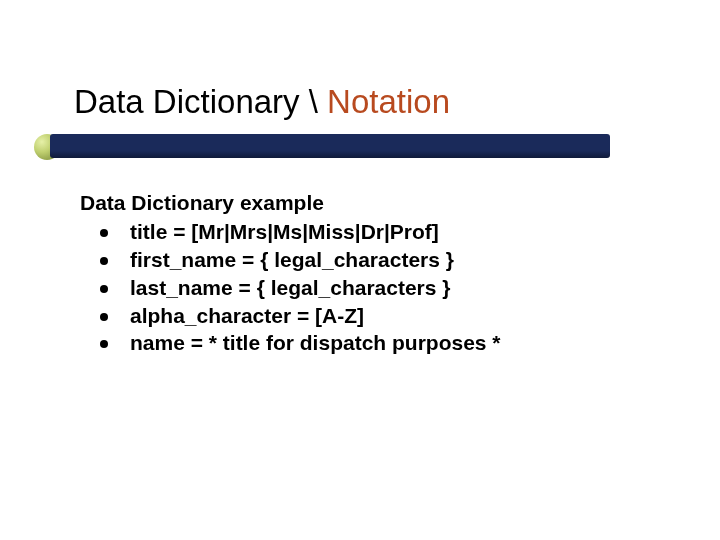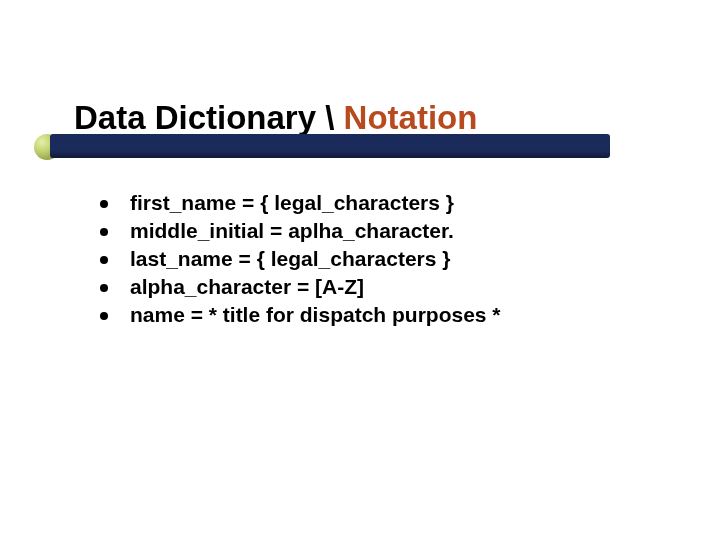--- a/index.html
+++ b/index.html
@@ -18,23 +18,23 @@
     position: relative;
     box-sizing: border-box;
   }
   .title-wrap {
     position: absolute;
     left: 74px;
     top: 84px;
   }
   .title {
     font-size: 33px;
-    font-weight: bold;
+    font-weight: normal;
     color: #000;
-    margin: 16px 0 6px 0;
+    margin: 0 0 6px 0;
     line-height: 1.1;
   }
   .title .accent {
     color: #b84a1f;
   }
   .rule {
     position: absolute;
     left: 50px;
     top: 134px;
     width: 560px;
@@ -93,22 +93,23 @@
   <div class="title-wrap">
     <h1 class="title">
       <span>Data Dictionary \ </span><span class="accent">Notation</span>
     </h1>
   </div>
 
   <div class="dot"></div>
   <div class="rule"></div>
 
   <div class="content">
+    <div class="subhead">Data Dictionary example</div>
     <ul class="bullets">
+      <li><span>title = [Mr|Mrs|Ms|Miss|Dr|Prof]</span></li>
       <li><span>first_name = { legal_characters }</span></li>
-      <li><span>middle_initial = aplha_character.</span></li>
       <li><span>last_name = { legal_characters }</span></li>
       <li><span>alpha_character = [A-Z]</span></li>
       <li><span>name = * title for dispatch purposes *</span></li>
     </ul>
   </div>
 
 </div>
 
 </body></html>

